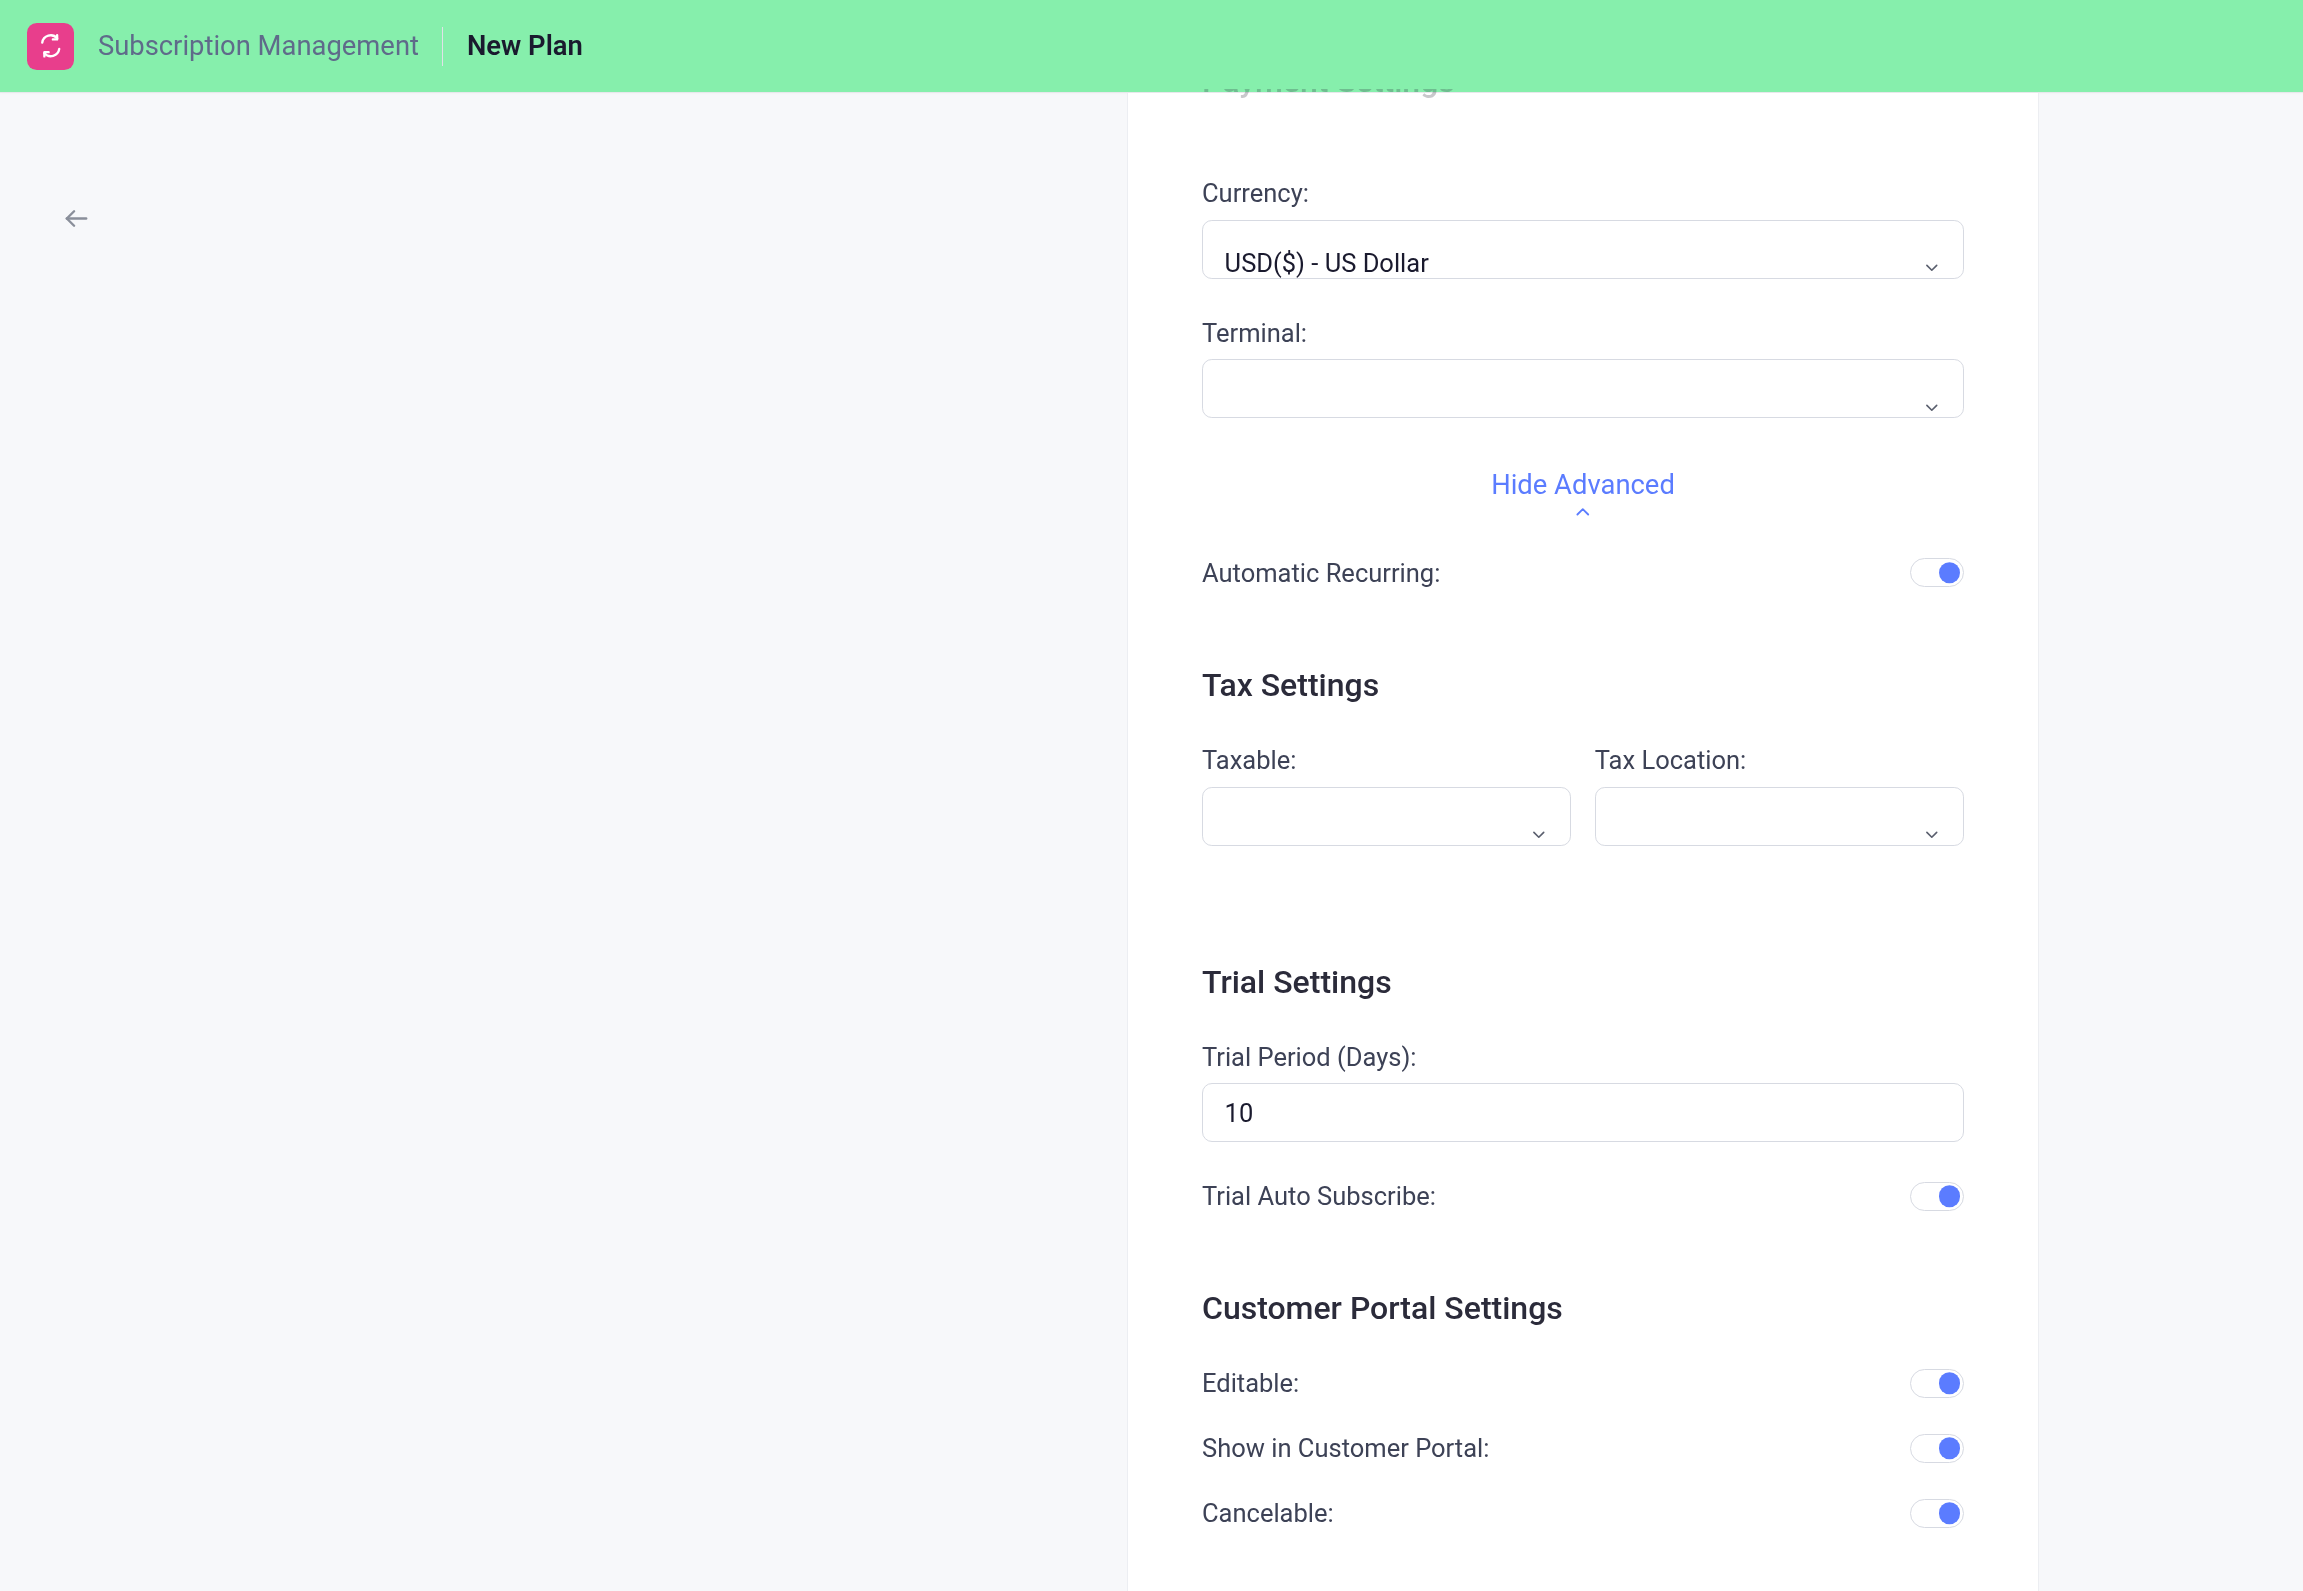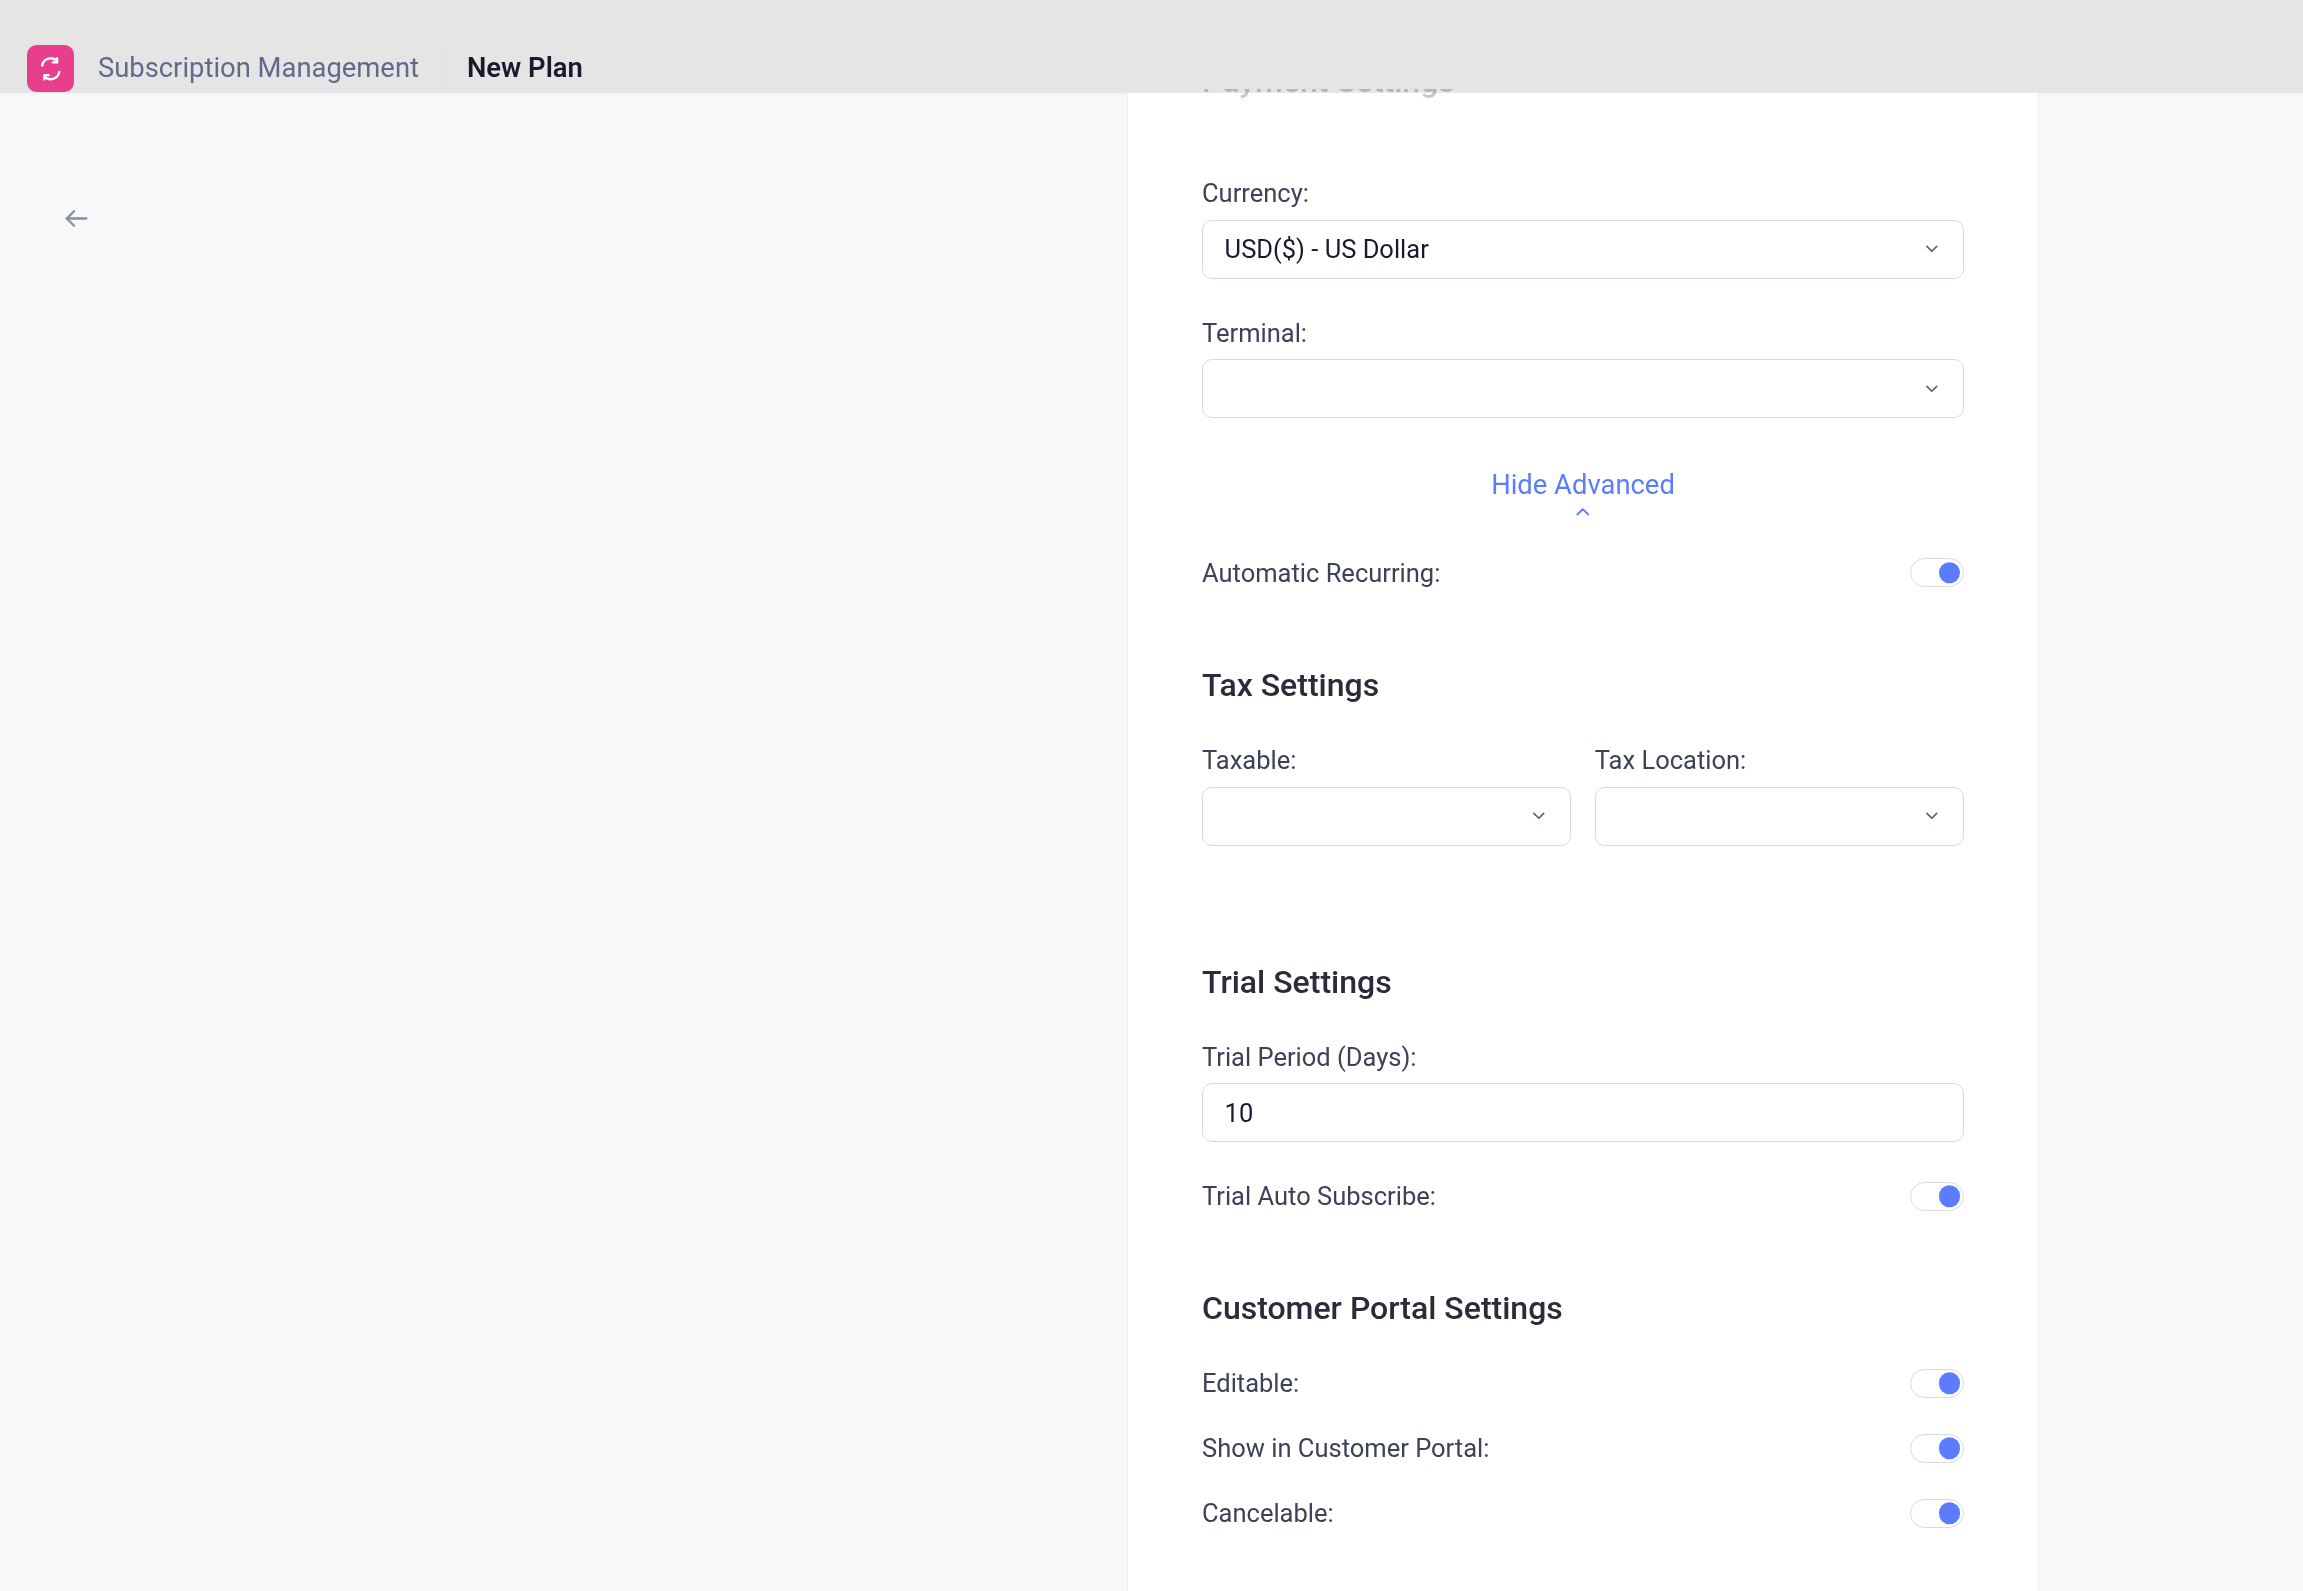--- a/index.html
+++ b/index.html
@@ -10,25 +10,25 @@
     body {
       font-family: -apple-system, BlinkMacSystemFont, "Segoe UI", Roboto, "Helvetica Neue", Arial, sans-serif;
       background: #f7f8fa;
       color: #1a1a2e;
       width: 2303px;
       height: 1592px;
       overflow: hidden;
     }
     .page-header {
       position: relative;
-      background: #e5e5e5;
+      background: #86efac;
       border-bottom: 1px solid #e8e8ec;
       height: 93px;
       display: flex;
-      align-items: flex-end;
+      align-items: center;
       padding: 0 27.4px;
       gap: 23.5px;
       box-shadow: 0 1px 2.9px rgba(0,0,0,0.02);
     }
     .app-icon {
       width: 47px;
       height: 47px;
       background: #e83e8c;
       border-radius: 9.8px;
       display: flex;
@@ -116,21 +116,21 @@
       margin-bottom: 11.8px;
       display: block;
     }
     .select {
       width: 100%;
       height: 59px;
       border: 1.5px solid #d7dae2;
       border-radius: 9.8px;
       background: #fff;
       display: flex;
-      align-items: center;
+      align-items: flex-end;
       justify-content: space-between;
       padding: 0 21.6px;
       cursor: pointer;
       font-size: 25.5px;
       color: #1a1a2e;
     }
     .select-value {
       color: #1a1a2e;
     }
     .input {

